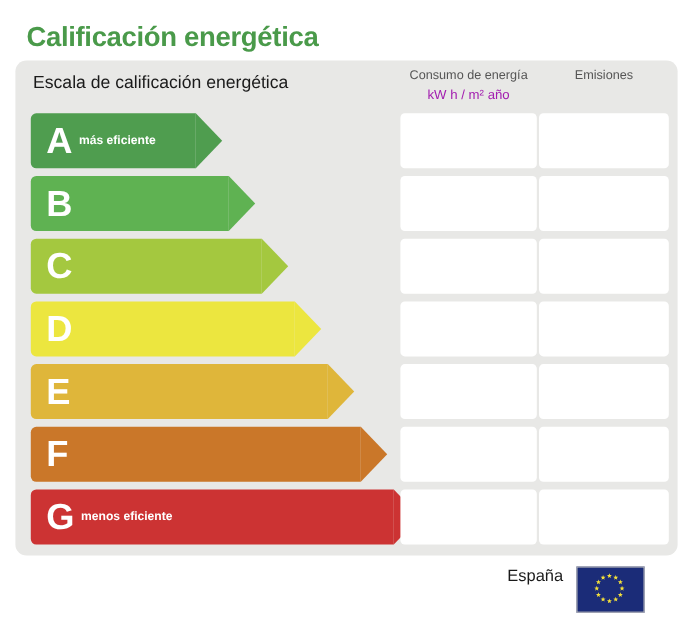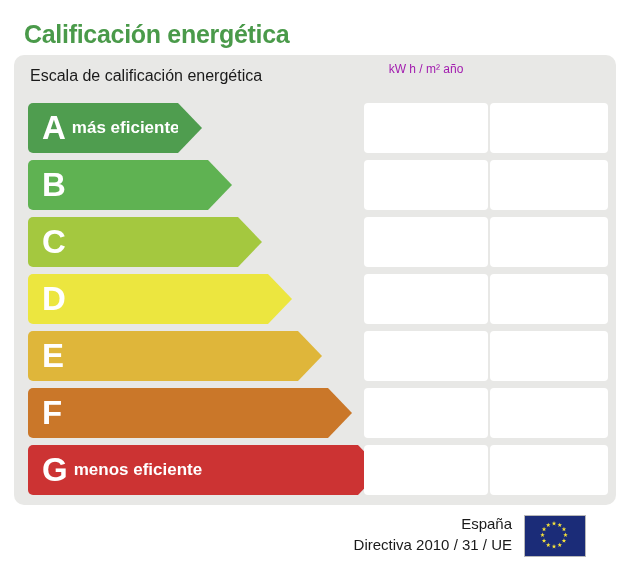--- a/index.html
+++ b/index.html
@@ -91,21 +91,21 @@
   .band-letter {
     color: #ffffff;
     font-size: 33px;
     font-weight: bold;
     line-height: 1;
     margin-left: 14px;
     margin-top: -2px;
   }
   .band-note {
     color: #ffffff;
-    font-size: 17px;
+    font-size: 11px;
     font-weight: bold;
     margin-left: 6px;
     white-space: nowrap;
   }
   .band-tip {
     position: absolute;
     right: -24px;
     top: 0;
     width: 0;
     height: 0;
@@ -160,24 +160,26 @@
 
 <div id="root">
 
   <div class="page-title">Calificación energética</div>
 
   <div class="panel">
 
     <div class="scale-heading">Escala de calificación energética</div>
 
     <div class="col-head col-head-consumo">
+      <span class="l1">Consumo de energía</span>
       <span class="l2">kW h / m² año</span>
     </div>
 
     <div class="col-head col-head-emis">
+      <span class="l1">Emisiones</span>
     </div>
 
     <div class="rows" id="rows">
         <div class="row">
           <div class="band" style="width: 150px; background: rgb(79, 157, 79);">
             <span class="band-letter">A</span>
             <span class="band-note">más eficiente</span>
             <div class="band-tip" style="border-left-color: rgb(79, 157, 79);"></div>
           </div>
           <div class="cell cell-consumo"></div>
@@ -231,21 +233,20 @@
           </div>
           <div class="cell cell-consumo"></div>
           <div class="cell cell-emis"></div>
         </div>
       </div>
   </div>
 
   <div class="footer">
     <div class="footer-text">
       <span>España</span>
-      <span>Directiva 2010 / 31 / UE</span>
     </div>
     <div class="eu-flag">
       <svg width="58" height="38" viewBox="0 0 58 38" aria-hidden="true">
         <g id="eu-stars" fill="#f5e13a">
             <polygon points="29.00,5.10 29.59,6.68 31.28,6.76 29.96,7.81 30.41,9.44 29.00,8.51 27.59,9.44 28.04,7.81 26.72,6.76 28.41,6.68"></polygon>
             <polygon points="34.75,6.64 35.34,8.23 37.03,8.30 35.71,9.35 36.16,10.98 34.75,10.05 33.34,10.98 33.79,9.35 32.47,8.30 34.16,8.23"></polygon>
             <polygon points="38.96,10.85 39.55,12.43 41.24,12.51 39.92,13.56 40.37,15.19 38.96,14.26 37.55,15.19 38.00,13.56 36.68,12.51 38.37,12.43"></polygon>
             <polygon points="40.50,16.60 41.09,18.18 42.78,18.26 41.46,19.31 41.91,20.94 40.50,20.01 39.09,20.94 39.54,19.31 38.22,18.26 39.91,18.18"></polygon>
             <polygon points="38.96,22.35 39.55,23.93 41.24,24.01 39.92,25.06 40.37,26.69 38.96,25.76 37.55,26.69 38.00,25.06 36.68,24.01 38.37,23.93"></polygon>
             <polygon points="34.75,26.56 35.34,28.14 37.03,28.22 35.71,29.27 36.16,30.90 34.75,29.97 33.34,30.90 33.79,29.27 32.47,28.22 34.16,28.14"></polygon>

